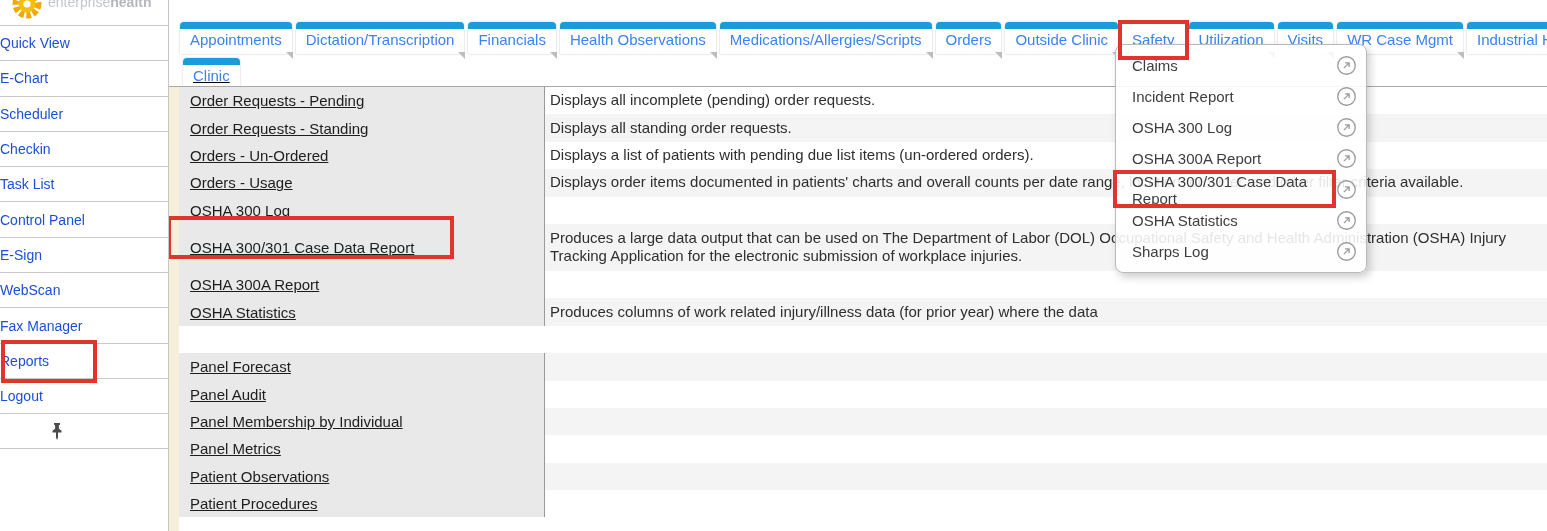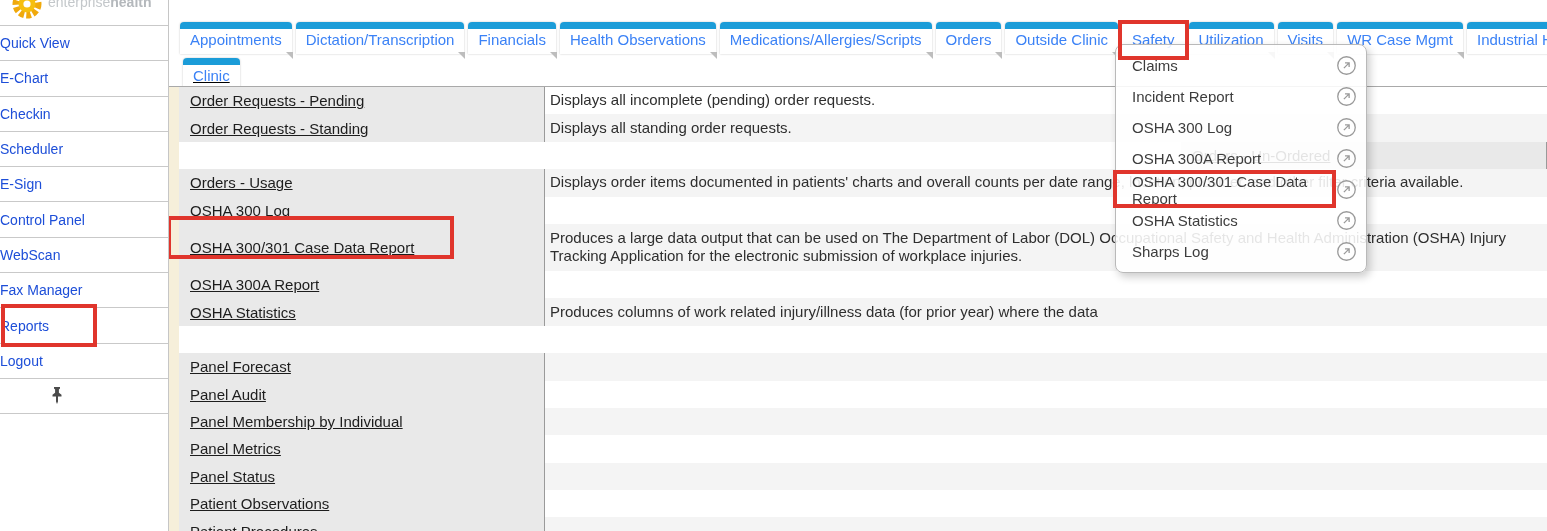--- a/index.html
+++ b/index.html
@@ -76,30 +76,33 @@
       <span class="brandtext"><span>enterprise</span><b>health</b></span>
     </div>
     <div id="sidebar-items">
         <div class="side-item">
           <span>Quick View</span>
         </div>
         <div class="side-item">
           <span>E-Chart</span>
         </div>
         <div class="side-item">
+          <span>Scheduler</span>
+        </div>
+        <div class="side-item">
           <span>Checkin</span>
         </div>
         <div class="side-item">
-          <span>Scheduler</span>
+          <span>Task List</span>
+        </div>
+        <div class="side-item">
+          <span>Control Panel</span>
         </div>
         <div class="side-item">
           <span>E-Sign</span>
-        </div>
-        <div class="side-item">
-          <span>Control Panel</span>
         </div>
         <div class="side-item">
           <span>WebScan</span>
         </div>
         <div class="side-item">
           <span>Fax Manager</span>
         </div>
         <div class="side-item">
           <span>Reports</span>
           <div class="red-frame frame-side"></div>
@@ -148,20 +151,21 @@
         <div class="t-row">
           <div class="t-cell-link">
             <span class="report-link">Order Requests - Standing</span>
           </div>
           <div class="t-cell-desc">Displays all standing order requests.</div>
         </div>
         <div class="t-row">
           <div class="t-cell-link">
             <span class="report-link">Orders - Un-Ordered</span>
           </div>
+          <div class="t-cell-desc">Displays a list of patients with pending due list items (un-ordered orders).</div>
         </div>
         <div class="t-row">
           <div class="t-cell-link">
             <span class="report-link">Orders - Usage</span>
           </div>
           <div class="t-cell-desc">Displays order items documented in patients' charts and overall counts per date range, location, provider, and other filter criteria available.</div>
         </div>
         <div class="t-row">
           <div class="t-cell-link">
             <span class="report-link">OSHA 300 Log</span>
@@ -209,26 +213,20 @@
           <div class="t-cell-desc"></div>
         </div>
         <div class="t-row">
           <div class="t-cell-link">
             <span class="report-link">Panel Metrics</span>
           </div>
           <div class="t-cell-desc"></div>
         </div>
         <div class="t-row">
           <div class="t-cell-link">
-            <span class="report-link">Panel Status</span>
-          </div>
-          <div class="t-cell-desc"></div>
-        </div>
-        <div class="t-row">
-          <div class="t-cell-link">
             <span class="report-link">Patient Observations</span>
           </div>
           <div class="t-cell-desc"></div>
         </div>
         <div class="t-row">
           <div class="t-cell-link">
             <span class="report-link">Patient Procedures</span>
           </div>
           <div class="t-cell-desc"></div>
         </div>

